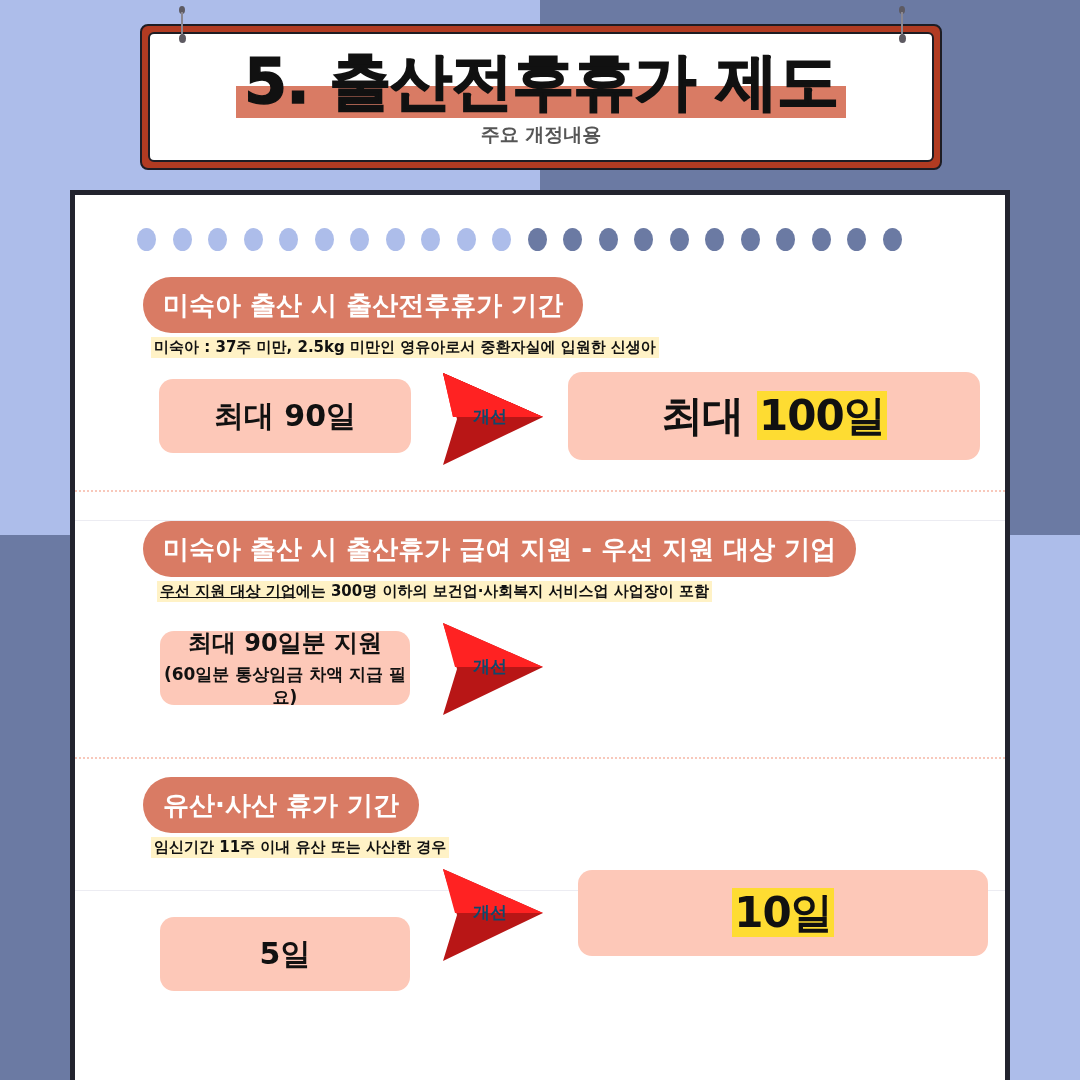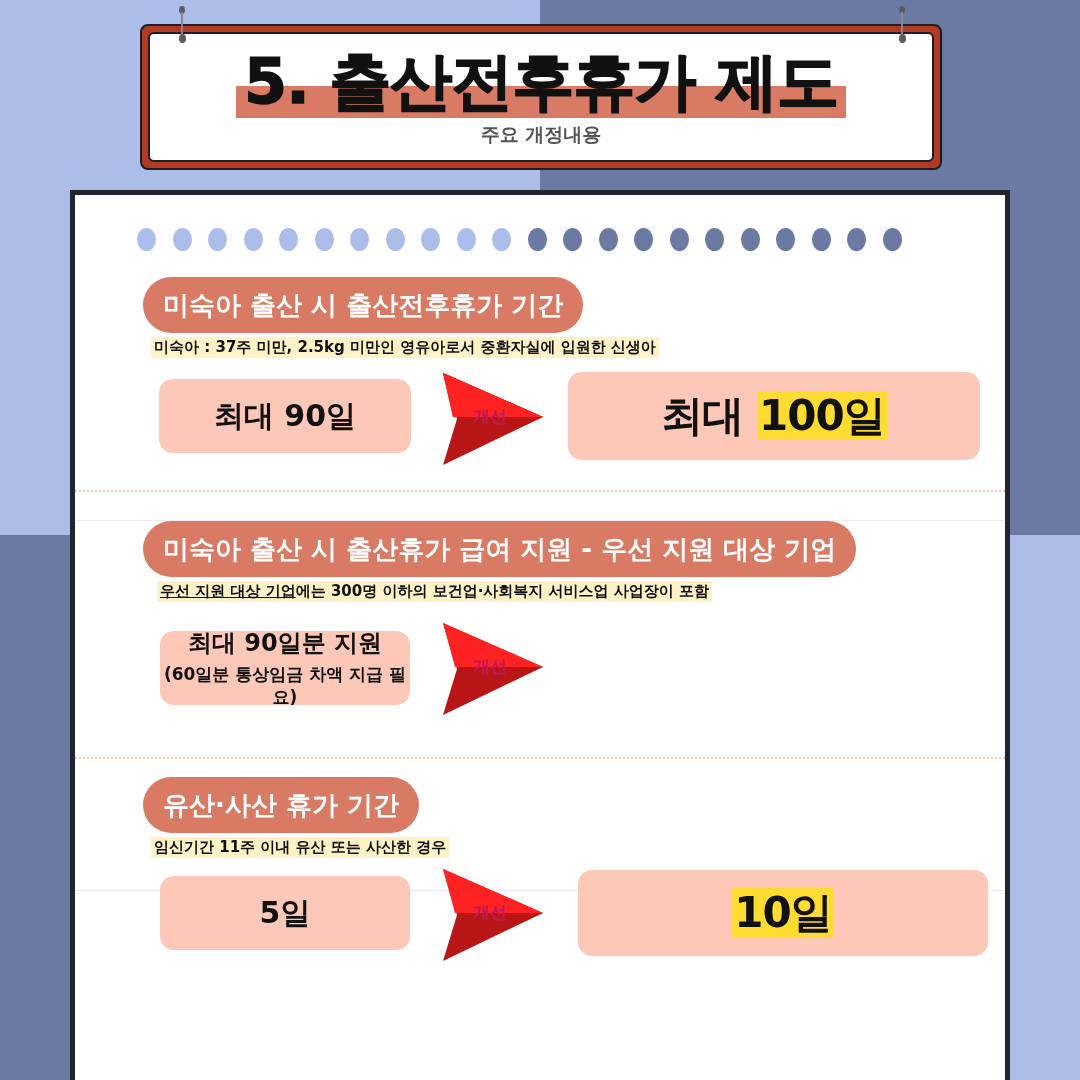--- a/index.html
+++ b/index.html
@@ -74,21 +74,21 @@
   .box .big { font-size: 30px; }
   .box .huge { font-size: 42px; letter-spacing: -1px; }
   .box .small { font-size: 17px; font-weight: bold; margin-top: 4px; }
   .box .mid { font-size: 26px; font-weight: 900; margin-top: 2px; }
   .hl { background: #fedc32; padding: 0 2px; }
 
   .arrow { position: absolute; width: 100px; height: 92px; }
   .arrow svg { position: absolute; left: 0; top: 0; }
   .arrow .lbl {
     position: absolute; left: 22px; top: 32px; width: 50px; text-align: center;
-    color: #be185d; font-weight: 900; font-size: 17px;
+    color: #0c4a6e; font-weight: 900; font-size: 17px;
   }
 
   .logo { position: absolute; left: 270px; top: 800px; width: 420px; height: 60px; }
   .logo-mark { position: absolute; left: 0; top: 0; width: 54px; height: 54px; }
   .logo-ko { position: absolute; left: 62px; top: 6px; font-size: 23px; color: #222; letter-spacing: 2px; font-weight: normal; }
   .logo-en { position: absolute; left: 63px; top: 38px; font-size: 9.5px; color: #777; letter-spacing: 2.2px; font-family: "Liberation Sans", sans-serif; }
 </style>
 </head>
 <body>
 
@@ -173,21 +173,21 @@
       <polygon points="0,0 100,44 12,44" fill="#ff2222"></polygon>
     </svg>
     <div class="lbl">개선</div>
   </div>
 
   <div class="divider" style="top:562px;"></div>
 
   <div class="pill" style="left:68px; top:582px;">유산·사산 휴가 기간</div>
   <div class="note" style="left:76px; top:642px;">임신기간 11주 이내 유산 또는 사산한 경우</div>
   <div class="thin-line" style="top:695px;"></div>
-  <div class="box" style="left:85px; top:681px; width:250px; height:74px;">
+  <div class="box" style="left:85px; top:722px; width:250px; height:74px;">
     <span class="big">5일</span>
   </div>
   <div class="arrow" style="left:368px; top:674px;">
     <svg width="100" height="92" viewBox="0 0 100 92">
       <polygon points="0,0 100,44 0,92 14,46" fill="#b81616"></polygon>
       <polygon points="0,0 100,44 12,44" fill="#ff2222"></polygon>
     </svg>
     <div class="lbl">개선</div>
   </div>
   <div class="box" style="left:503px; top:675px; width:410px; height:86px;">

